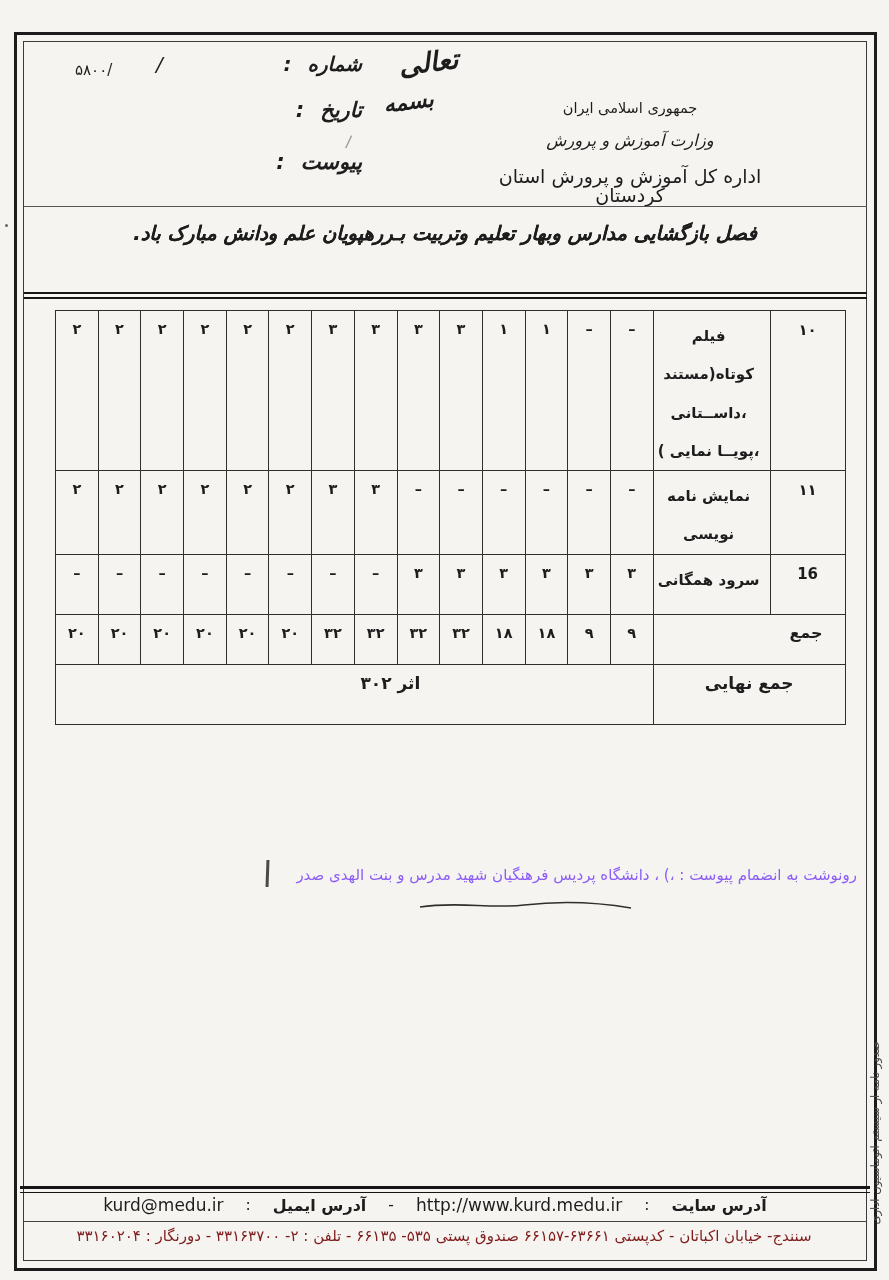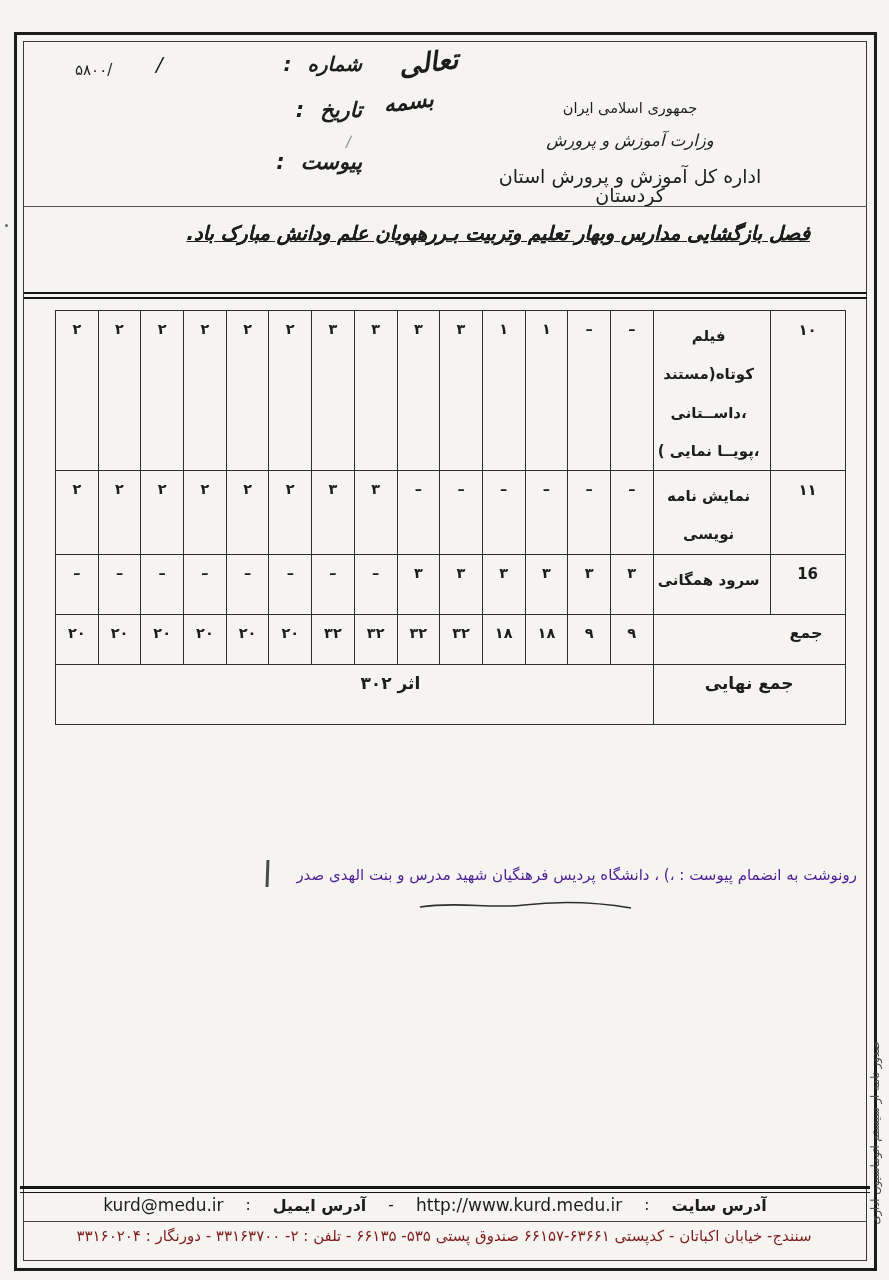--- a/index.html
+++ b/index.html
@@ -25,42 +25,42 @@
   .besm .t2{position:absolute; left:2px; top:40px; font-size:22px; font-weight:bold; font-style:italic;}
   .field{position:absolute; left:258px; width:104px; direction:rtl; display:flex; gap:16px;
          font-weight:bold; font-style:italic; font-size:20px;}
   .f1{top:52px;} .f2{top:98px; font-size:21px;} .f3{top:150px; font-size:21px;}
   .ref-num{left:30px; top:61px; font-size:15px; direction:ltr; letter-spacing:1px;margin-left:45px;}
   .lone-slash{left:156px; top:52px; font-size:20px; font-style:italic;}
   .faint-slash{left:346px; top:132px; font-size:16px; color:#9a9a98; transform:rotate(8deg);}
   .margin-dot{left:5px; top:224px; width:3px; height:3px; background:#666; border-radius:50%;}
 
   
-  .banner{left:80px; top:222px; width:730px; text-align:right; direction:rtl;
+  .banner{left:80px; top:222px; width:730px; text-align:center; direction:rtl;
           font-size:19.5px; font-weight:bold; font-style:italic; white-space:nowrap;
-          text-shadow:0 0 0.6px #1d1d1d;text-decoration:underline;}
+          text-shadow:0 0 0.6px #1d1d1d;}
 
   
   .tbl-wrap{left:55px; top:310px;}
   table{border-collapse:collapse; table-layout:fixed; direction:rtl; width:790px;}
   td{border:1px solid #2e2e2e; vertical-align:top; text-align:center;
      font-weight:bold; color:#1d1d1d; padding:0; overflow:hidden;}
   tr.r10{height:118px;} tr.r11{height:62px;} tr.r12{height:60px;}
   tr.rsum{height:50px;} tr.rfinal{height:60px;}
   td.num{font-size:15px; padding-top:10px;}
   td.label{text-align:center; padding:6px 8px 0 2px; font-size:15px; line-height:2.55;}
   td.val{font-size:14.5px; padding-top:10px;}
   td.sum-label{text-align:right; padding:8px 22px 0 0; font-size:16px;}
   td.final-label{font-size:17px; padding-top:8px;}
   td.final-value{font-size:17px; padding-top:8px;}
   td.final-value .shift{position:relative; right:-36px; direction:ltr; unicode-bidi:isolate;}
 
   
   .cc{left:255px; top:866px; width:602px; direction:rtl; text-align:right;
-      font-size:15px; color:#4c1d95; white-space:nowrap;}
+      font-size:15px; color:#8b5cf6; white-space:nowrap;}
   .cc-underline{left:418px; top:899px;}
   .pen-mark{left:266px; top:860px; width:2.5px; height:27px; background:#4a4a4a; transform:rotate(2deg);}
 
   
   .foot-band{left:20px; top:1186px; width:850px; height:3px; border-top:3px solid #151515; border-bottom:1px solid #151515;}
   .foot-line1{left:80px; top:1195px; width:710px; direction:rtl; display:flex;
               justify-content:center; align-items:center; gap:22px; font-size:15.5px;}
   .foot-line1 .lbl{font-weight:bold; font-size:16px;}
   .foot-line1 .latin{direction:ltr; unicode-bidi:isolate; font-size:17px;}
   .foot-rule{left:24px; top:1221px; width:843px; height:0; border-top:1px solid #444;}

